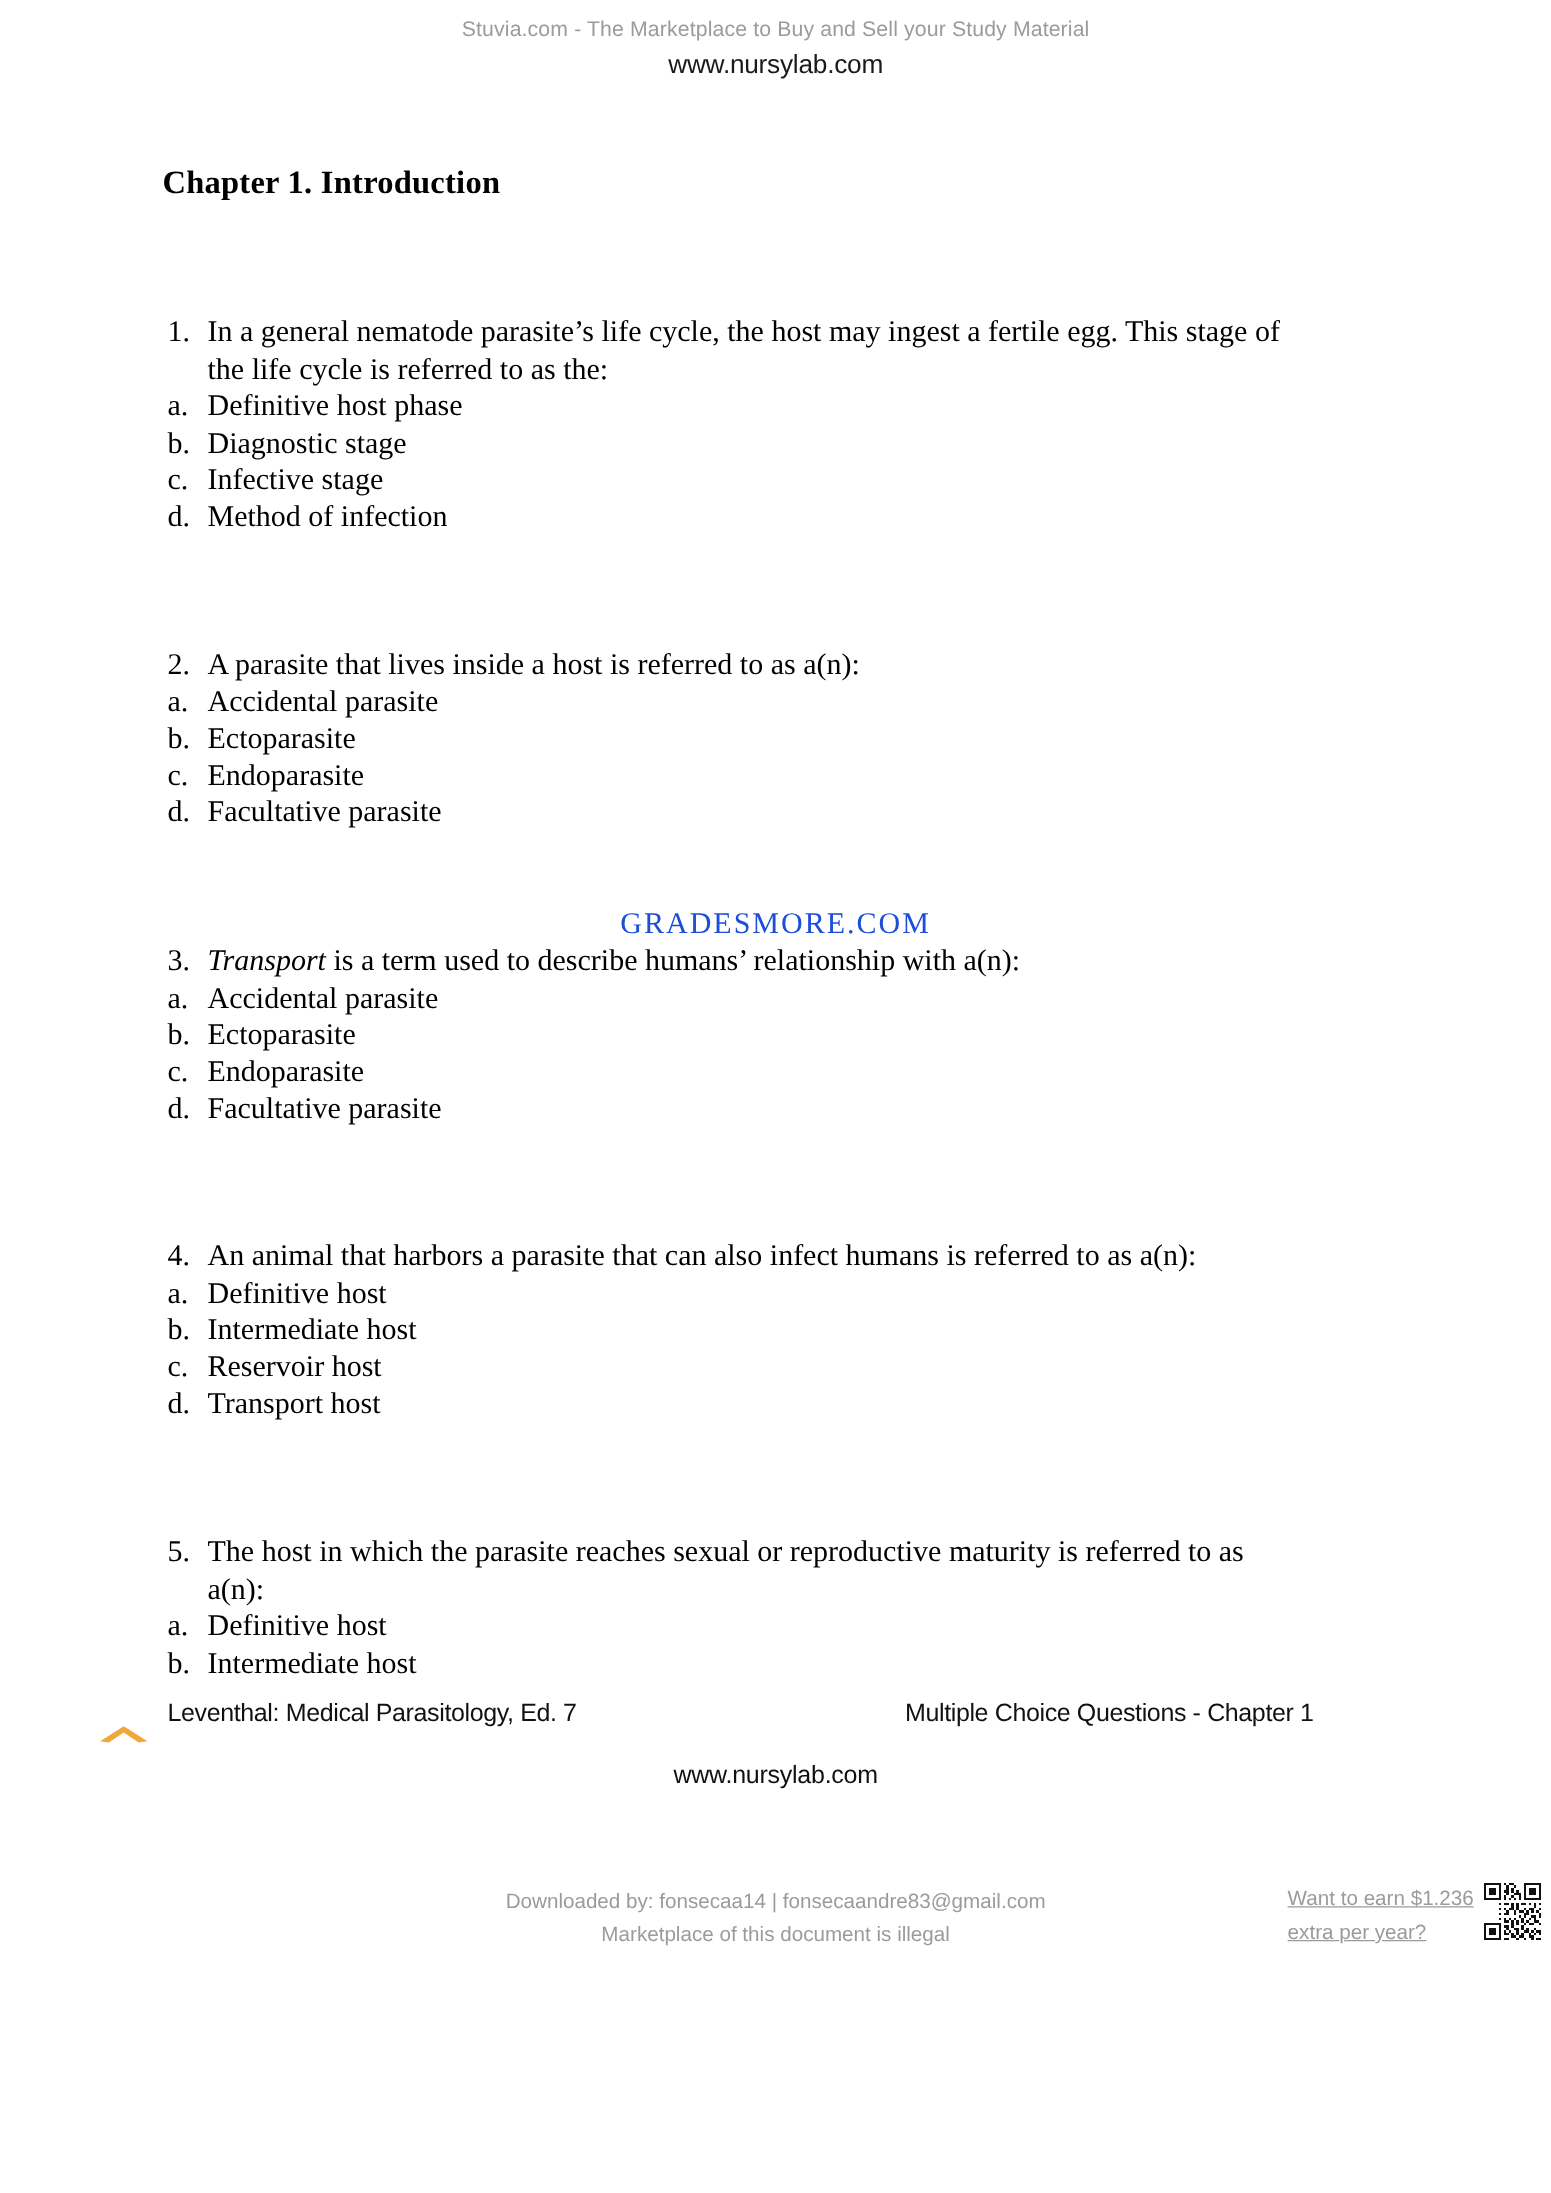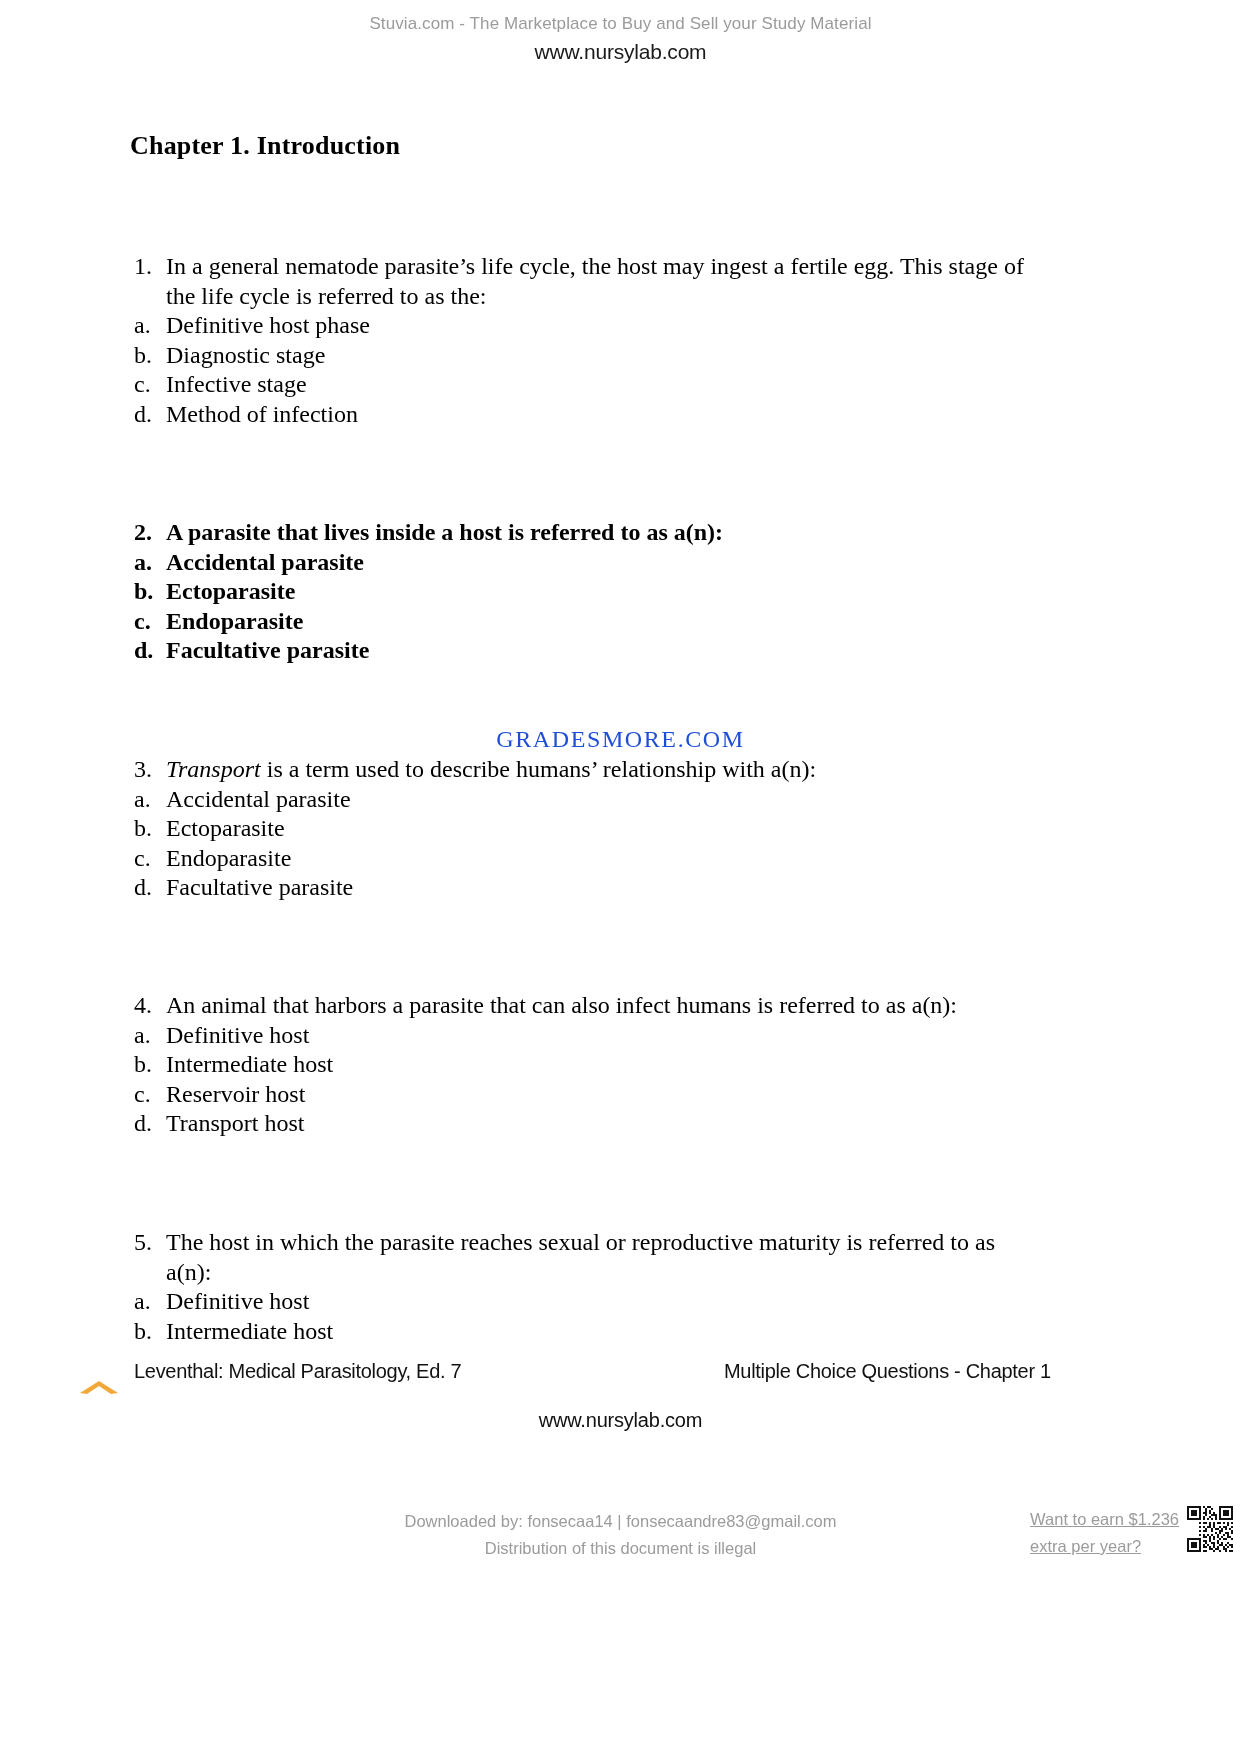--- a/index.html
+++ b/index.html
@@ -64,21 +64,21 @@
     letter-spacing: 0.2px;
     margin-left: 10px;
   }
 
   .qblock {
     position: absolute;
     left: 134px;
     width: 900px;
   }
   .qblock.q1 { top: 252px; }
-  .qblock.q2 { top: 518px; font-weight: bold; }
+  .qblock.q2 { top: 518px; }
   .qblock.q3 { top: 755px; }
   .qblock.q4 { top: 991px; }
   .qblock.q5 { top: 1228px; }
 
   .qstem {
     font-size: 24px;
     line-height: 29.5px;
     text-indent: 0;
     margin: 0 0 0 0;
     padding-left: 32px;
@@ -295,21 +295,21 @@
 
   <div class="doc-footer">
     <div class="left">Leventhal: Medical Parasitology, Ed. 7</div>
     <div class="right">Multiple Choice Questions - Chapter 1</div>
   </div>
   <div class="footer-site">www.nursylab.com</div>
 
   <div class="stuvia-bottom">
     <div class="dl-lines">
       <div>Downloaded by: fonsecaa14 | fonsecaandre83@gmail.com</div>
-      <div>Distribution of this document is illegal</div>
+      <div>Marketplace of this document is illegal</div>
     </div>
     <div class="earn-block">
       <div>Want to earn $1.236</div>
       <div>extra per year?</div>
     </div>
     <div class="qr">
       <svg width="46" height="46" viewBox="0 0 23 23" xmlns="http://www.w3.org/2000/svg" shape-rendering="crispEdges">
         <rect width="23" height="23" fill="#ffffff"></rect>
         <g fill="#111111">
 

